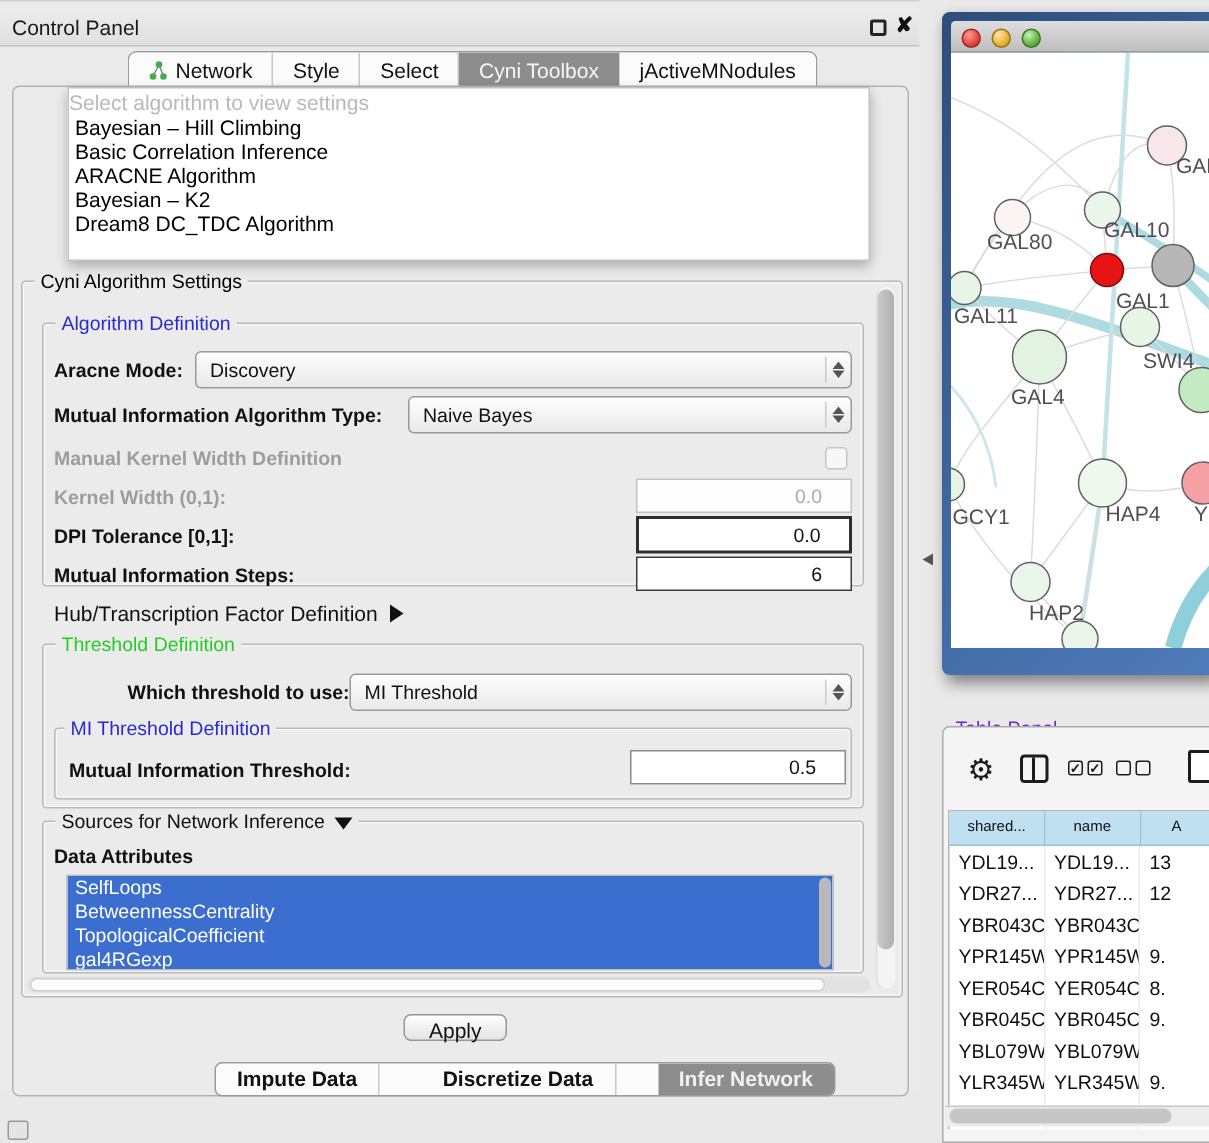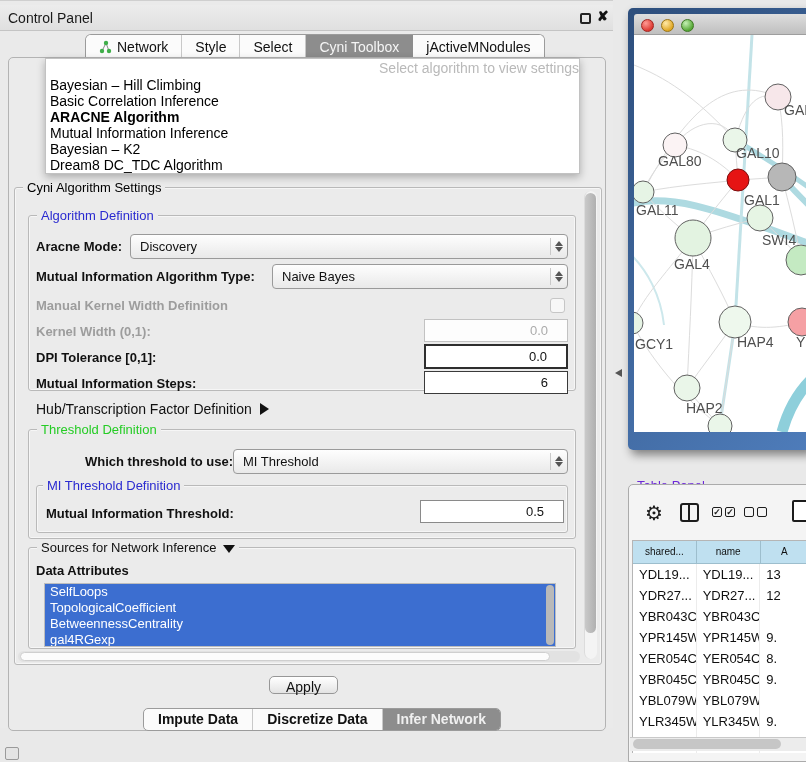--- a/index.html
+++ b/index.html
@@ -18,23 +18,23 @@
   #top-tabs { left:85px; top:33px; height:24px; display:flex; background:#fbfbfb; border:1px solid #9b9b9b; border-bottom:none; border-radius:6px 6px 0 0; overflow:hidden; }
   .ttab { display:flex; align-items:center; gap:5px; padding:0 13px; font-size:14px; color:#111; border-right:1px solid #c9c9c9; background:#fbfbfb; white-space:nowrap; }
   .ttab:last-child { border-right:none; }
   .ttab.sel { background:#8d8d8d; color:#f5f5f5; border-right-color:#8d8d8d; }
 
   
   #cp-box { left:8px; top:56px; width:598px; height:674px; border:1px solid #b3b3b3; border-radius:5px; background:#ebebeb; }
 
   
   #algo-popup { left:45px; top:57px; width:535px; height:116px; background:#fff; border:1px solid #c2c2c2; box-shadow:0 3px 8px rgba(0,0,0,.28); z-index:30; }
-  #algo-placeholder { width:100%; text-align:right; color:#b9b9b9; font-size:14px; height:18px; line-height:18px;padding-left:40px; }
+  #algo-placeholder { width:100%; text-align:left; color:#b9b9b9; font-size:14px; height:18px; line-height:18px; }
   .popup-item { height:16px; line-height:16px; font-size:14px; color:#000; padding-left:4px; white-space:nowrap; }
-  .popup-item.sel { font-weight:bold; }
+  .popup-item.sel { font-weight:normal; }
 
   
   .gbox { position:absolute; border:1px solid #b9b9b9; border-radius:3px; box-shadow:inset 0 0 0 1px rgba(255,255,255,.55); }
   .legend { position:absolute; top:-8px; background:#ebebeb; padding:0 4px; font-size:13px; white-space:nowrap; }
   .legend.blue { color:#2a2ad0; }
   .legend.green { color:#25cc25; }
 
   #settings-box { left:14px; top:186px; width:588px; height:478px; }
   
   #settings-vscroll { left:584px; top:190px; width:13px; height:468px; background:#f4f4f4; border-left:1px solid #dcdcdc; border-radius:7px; }
@@ -61,21 +61,21 @@
 
   
   #attr-list { left:44px; top:582px; width:512px; height:64px; background:#fff; border:1px solid #bdbdbd; overflow:hidden; }
   .attr-item { height:16px; line-height:16px; font-size:13px; color:#fff; background:#3c6ed0; padding-left:5px; }
   #attr-vscroll { left:546px; top:584px; width:8px; height:60px; background:#b9b9b9; border-radius:4px; }
   #settings-hscroll { left:18px; top:650px; width:562px; height:11px; background:#e2e2e2; border-radius:6px; }
   #settings-hthumb { left:20px; top:651px; width:530px; height:9px; background:#fcfcfc; border:1px solid #cfcfcf; border-radius:5px; }
 
   #apply-btn { left:269px; top:675px; width:69px; height:18px; border:1px solid #979797; border-radius:5px; background:linear-gradient(#ffffff,#e3e3e3); font-size:14px; color:#111; text-align:center; line-height:20px; }
 
-  #bottom-tabs { left:143px; top:707px; height:23px; display:flex; background:#fbfbfb; border:1px solid #9b9b9b; border-radius:5px; overflow:hidden; }
+  #bottom-tabs { left:143px; top:707px; height:23px; display:flex; background:#fbfbfb; border:1px solid #9b9b9b; border-radius:5px; overflow:hidden;gap:28px; }
   .btab { padding:0 14px; font-size:14px; font-weight:bold; color:#111; line-height:21px; border-right:1px solid #c9c9c9; white-space:nowrap; }
   .btab:last-child { border-right:none; }
   .btab.sel { background:#8d8d8d; color:#f0f0f0; }
 
   #mini-dock-icon { left:5px; top:747px; width:14px; height:13px; border:1px solid #9a9a9a; border-radius:2px; background:#e4e4e4; }
   #split-cursor { left:615px; top:369px; width:0; height:0; border-top:4px solid transparent; border-bottom:4px solid transparent; border-right:7px solid #555; }
 
   
   #net-window { left:628px; top:8px; width:182px; height:442px; border-radius:5px 0 0 5px; background:linear-gradient(135deg,#2d4e7c,#4e7cba); box-shadow:3px 5px 10px rgba(0,0,0,.45); }
   #net-titlebar { left:634px; top:14px; width:176px; height:21px; background:linear-gradient(#dedede,#bfbfbf); border-radius:3px 0 0 0; border-bottom:1px solid #9e9e9e; }
@@ -198,41 +198,40 @@
   </div>
   <div class="flabel" style="left:46px; top:505px;">Mutual Information Threshold:</div>
   <div class="tinput norm" style="left:420px; top:499px; width:144px; border-color:#8a8a8a;">0.5</div>
 
   <div class="gbox" style="left:28px; top:546px; width:548px; height:102px;">
     <span class="legend" style="left:8px; color:#111;"><span>Sources for Network Inference</span><span class="disclose-tri-down"></span></span>
   </div>
   <div class="flabel" style="left:36px; top:562px;">Data Attributes</div>
   <div class="abs" id="attr-list">
       <div class="attr-item">SelfLoops</div>
+      <div class="attr-item">BetweennessCentrality</div>
       <div class="attr-item">TopologicalCoefficient</div>
-      <div class="attr-item">BetweennessCentrality</div>
       <div class="attr-item">gal4RGexp</div>
     </div>
   <div class="abs" id="attr-vscroll"></div>
   <div class="abs" id="settings-hscroll"></div>
   <div class="abs" id="settings-hthumb"></div>
 
   <div class="abs" id="apply-btn">Apply</div>
 
   <div class="abs" id="bottom-tabs">
       <div class="btab">Impute Data</div>
       <div class="btab">Discretize Data</div>
       <div class="btab sel">Infer Network</div>
     </div>
 <div class="abs" id="algo-popup">
       <div id="algo-placeholder">Select algorithm to view settings</div>
       <div class="popup-item">Bayesian – Hill Climbing</div>
       <div class="popup-item">Basic Correlation Inference</div>
       <div class="popup-item sel">ARACNE Algorithm</div>
-      <div class="popup-item">Mutual Information Inference</div>
       <div class="popup-item">Bayesian – K2</div>
       <div class="popup-item">Dream8 DC_TDC Algorithm</div>
     </div>
   </div>
 
 <div class="abs" id="mini-dock-icon"></div>
 <div class="abs" id="split-cursor"></div>
 
 <div class="abs" id="net-window"></div>
 <div class="abs" id="net-titlebar"></div>

